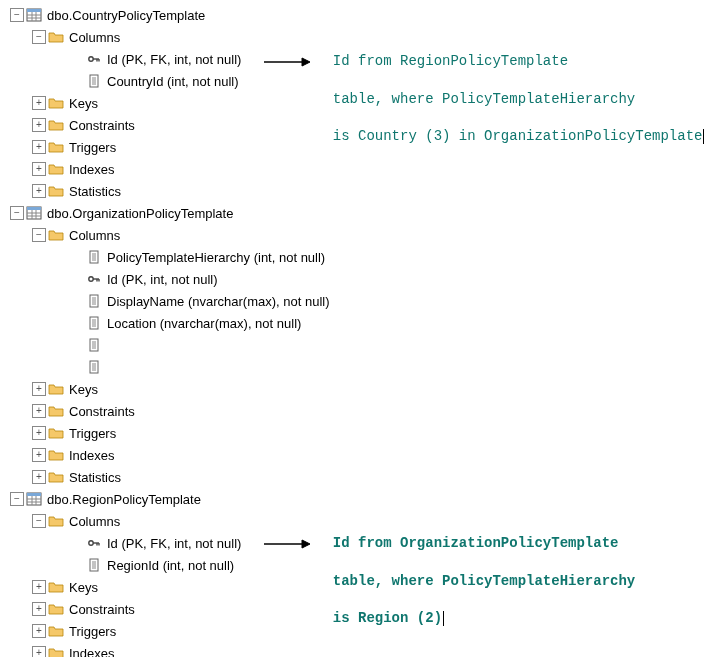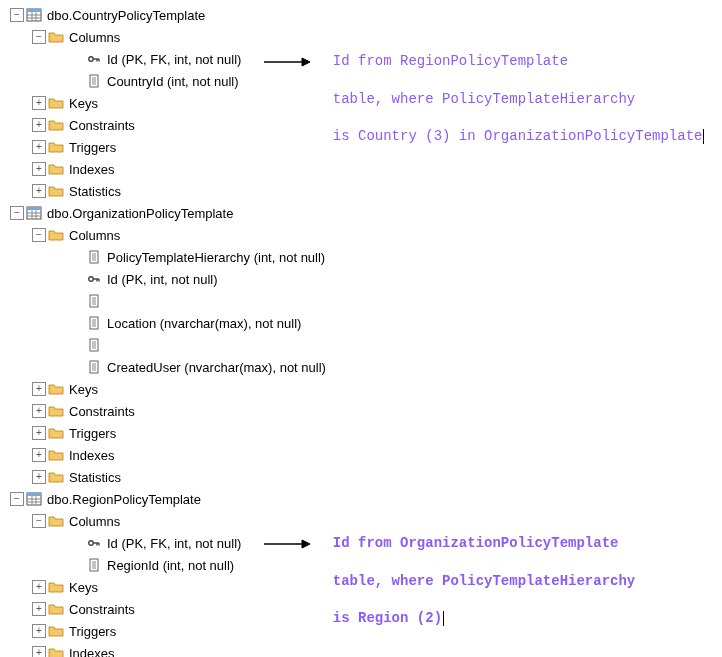--- a/index.html
+++ b/index.html
@@ -43,21 +43,21 @@
     align-items: center;
     justify-content: center;
     margin-right: 4px;
     flex-shrink: 0;
   }
   .label { padding-left: 1px; }
   .annotation {
     position: absolute;
     font-family: Consolas, "Courier New", monospace;
     font-size: 14px;
-    color: #8b5cf6;
+    color: #0f766e;
     line-height: 1.35;
     white-space: pre;
   }
   .arrow {
     position: absolute;
     stroke: #000;
     fill: none;
   }
   .cursor-bar {
     display:inline-block;
@@ -221,20 +221,21 @@
       </span>
       <span class="label">Id (PK, int, not null)</span>
     </div>
     <div class="row" style="padding-left:66px">
       <span class="exp blank"></span>
       <span class="icon">
         <svg width="16" height="16">
           <use href="#ico-col"></use>
         </svg>
       </span>
+      <span class="label">DisplayName (nvarchar(max), not null)</span>
     </div>
     <div class="row" style="padding-left:66px">
       <span class="exp blank"></span>
       <span class="icon">
         <svg width="16" height="16">
           <use href="#ico-col"></use>
         </svg>
       </span>
       <span class="label">Location (nvarchar(max), not null)</span>
     </div>
@@ -246,21 +247,20 @@
         </svg>
       </span>
     </div>
     <div class="row" style="padding-left:66px">
       <span class="exp blank"></span>
       <span class="icon">
         <svg width="16" height="16">
           <use href="#ico-col"></use>
         </svg>
       </span>
-      <span class="label">CreatedUser (nvarchar(max), not null)</span>
     </div>
     <div class="row" style="padding-left:28px">
       <span class="exp">+</span>
       <span class="icon">
         <svg width="16" height="16">
           <use href="#ico-folder"></use>
         </svg>
       </span>
       <span class="label">Keys</span>
     </div>

